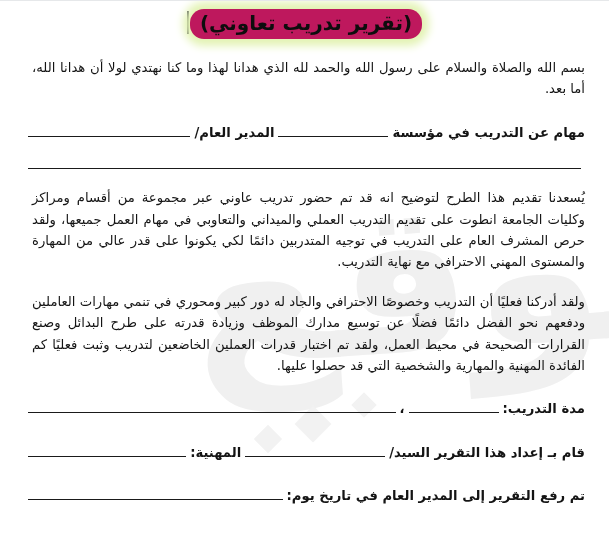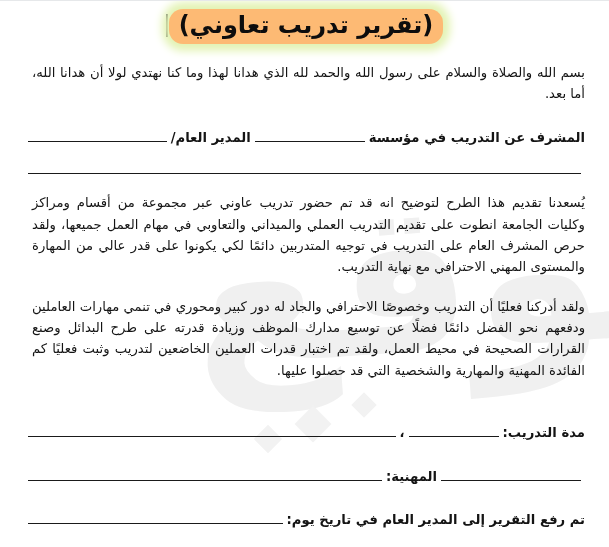--- a/index.html
+++ b/index.html
@@ -68,24 +68,24 @@
 
   .doc-title-wrap {
     text-align: center;
     padding-top: 8px;
     padding-bottom: 6px;
     position: relative;
   }
   .doc-title {
     display: inline-block;
     font-family: "DejaVu Sans", "Liberation Sans", sans-serif;
-    font-size: 24px;
+    font-size: 20px;
     font-weight: bold;
     color: #0d0d0d;
-    background: #fdba74;
+    background: #be185d;
     border-radius: 14px;
     padding: 2px 10px 4px 10px;
     box-shadow: 0 0 9px 7px #e3f3b4;
     letter-spacing: 0px;
     line-height: 1.2;
     position: relative;
   }
   .title-caret {
     display: inline-block;
     width: 2px;
@@ -108,21 +108,21 @@
     font-size: 13.2px;
     line-height: 1.62;
     color: #141414;
     margin: 0 0 2px 0;
     white-space: nowrap;
     display: flex;
     align-items: baseline;
   }
 
   .fl-label { flex: 0 0 auto; font-weight: bold; }
-  .bold { font-weight: bold; margin-top: 19px; }
+  .bold { font-weight: bold; }
 
   .blank {
     flex: 0 0 auto;
     display: inline-block;
     border-bottom: 1.4px solid #1a1a1a;
     height: 0.85em;
     margin: 0 4px;
   }
   .blank.grow { flex: 1 1 auto; min-width: 30px; }
   .blank.w90  { width: 90px; }
@@ -150,21 +150,21 @@
       <span class="doc-title">(تقرير تدريب تعاوني)</span><span class="title-caret"></span>
     </div>
 
     <div class="row-spacer-12"></div>
 
     <p class="para">بسم الله والصلاة والسلام على رسول الله والحمد لله الذي هدانا لهذا وما كنا نهتدي لولا أن هدانا الله، أما بعد.</p>
 
     <div class="row-spacer-16"></div>
 
     <div class="form-line">
-      <span class="fl-label">المشرف عن التدريب في مؤسسة</span>
+      <span class="fl-label">مهام عن التدريب في مؤسسة</span>
       <span class="blank w110"></span>
       <span class="fl-label">المدير العام/</span>
       <span class="blank grow"></span>
     </div>
 
     <div class="row-spacer-12"></div>
 
     <div class="form-line">
       <span class="blank grow"></span>
     </div>
@@ -183,20 +183,21 @@
       <span class="fl-label bold">مدة التدريب</span>
       <span class="fl-label">:</span>
       <span class="blank w90"></span>
       <span class="fl-label">،</span>
       <span class="blank grow"></span>
     </div>
 
     <div class="row-spacer-20"></div>
 
     <div class="form-line">
+      <span class="fl-label">قام بـ إعداد هذا التقرير السيد/</span>
       <span class="blank w140"></span>
       <span class="fl-label">المهنية:</span>
       <span class="blank grow"></span>
     </div>
 
     <div class="row-spacer-20"></div>
 
     <div class="form-line">
       <span class="fl-label">تم رفع التقرير إلى المدير العام في تاريخ يوم:</span>
       <span class="blank grow"></span>

